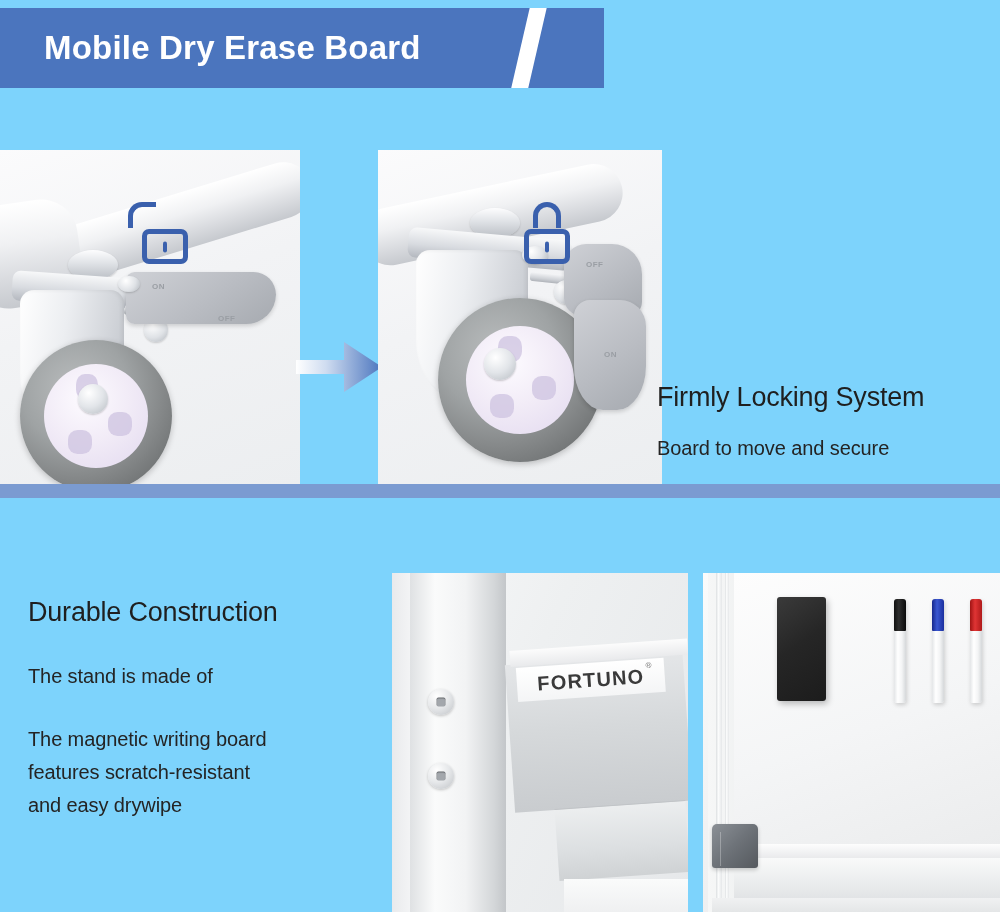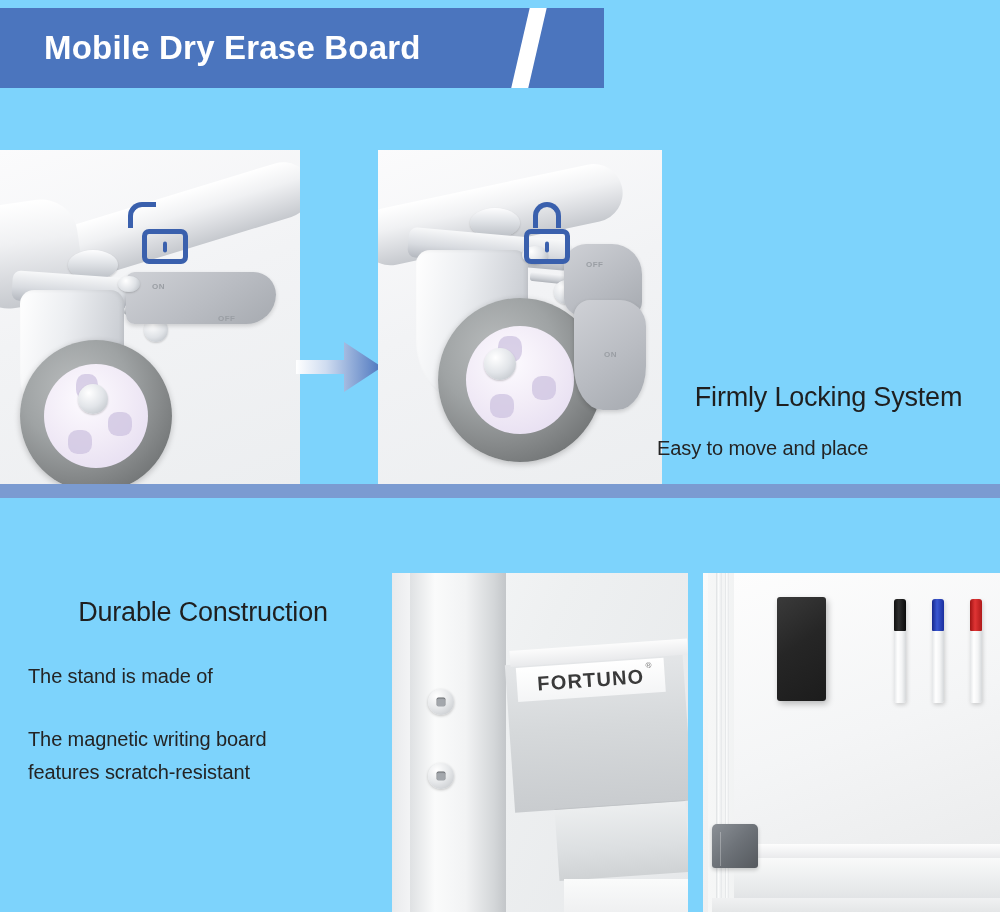--- a/index.html
+++ b/index.html
@@ -210,21 +210,20 @@
     top: 232px;
     width: 343px;
   }
   .headline {
     color: #1f1f1f;
     font-size: 27px;
     font-weight: normal;
     letter-spacing: -0.2px;
     white-space: nowrap;
     font-family: "Liberation Sans", sans-serif;
-    text-align: center;
   }
   .bodyline {
     color: #242424;
     font-size: 20px;
     line-height: 34px;
     letter-spacing: -0.1px;
     white-space: nowrap;
     font-family: "Liberation Sans", sans-serif;
   }
   .copy-locking .headline { margin-bottom: 18px; }
@@ -547,36 +546,37 @@
       <div class="lock-icon" style="left:146px; top:52px; width:50px; height:62px;">
         <div class="lock-shackle closed"></div>
         <div class="lock-body">
           <div class="lock-keyhole"></div>
         </div>
       </div>
     </div>
 
     <div class="copy-locking">
       <div class="headline">Firmly Locking System</div>
-      <div class="bodyline">Easy to move and place</div>
+      <div class="bodyline">Board to move and secure</div>
     </div>
   </div>
 
   <div class="divider"></div>
 
   <div class="section-two">
 
     <div class="copy-durable">
       <div class="headline">Durable Construction</div>
       <div class="para">
         <div class="bodyline">The stand is made of</div>
       </div>
       <div class="para">
         <div class="bodyline">The magnetic writing board</div>
         <div class="bodyline">features scratch-resistant</div>
+        <div class="bodyline">and easy drywipe</div>
       </div>
     </div>
 
     <div class="photo stand-photo">
       <div class="post-shadow-left"></div>
       <div class="post"></div>
       <div class="hexbolt" style="left:36px; top:116px;"></div>
       <div class="hexbolt" style="left:36px; top:190px;"></div>
 
       <div class="tray-face"></div>

